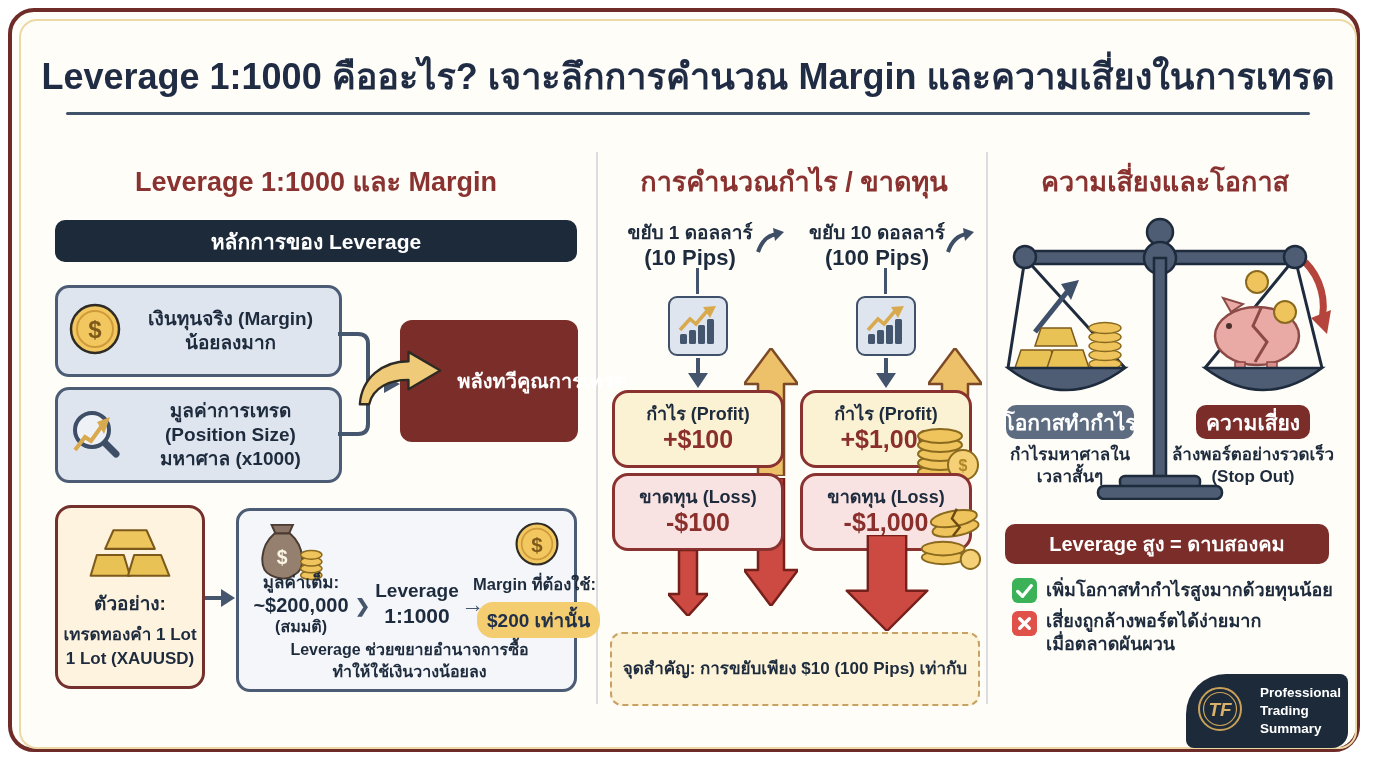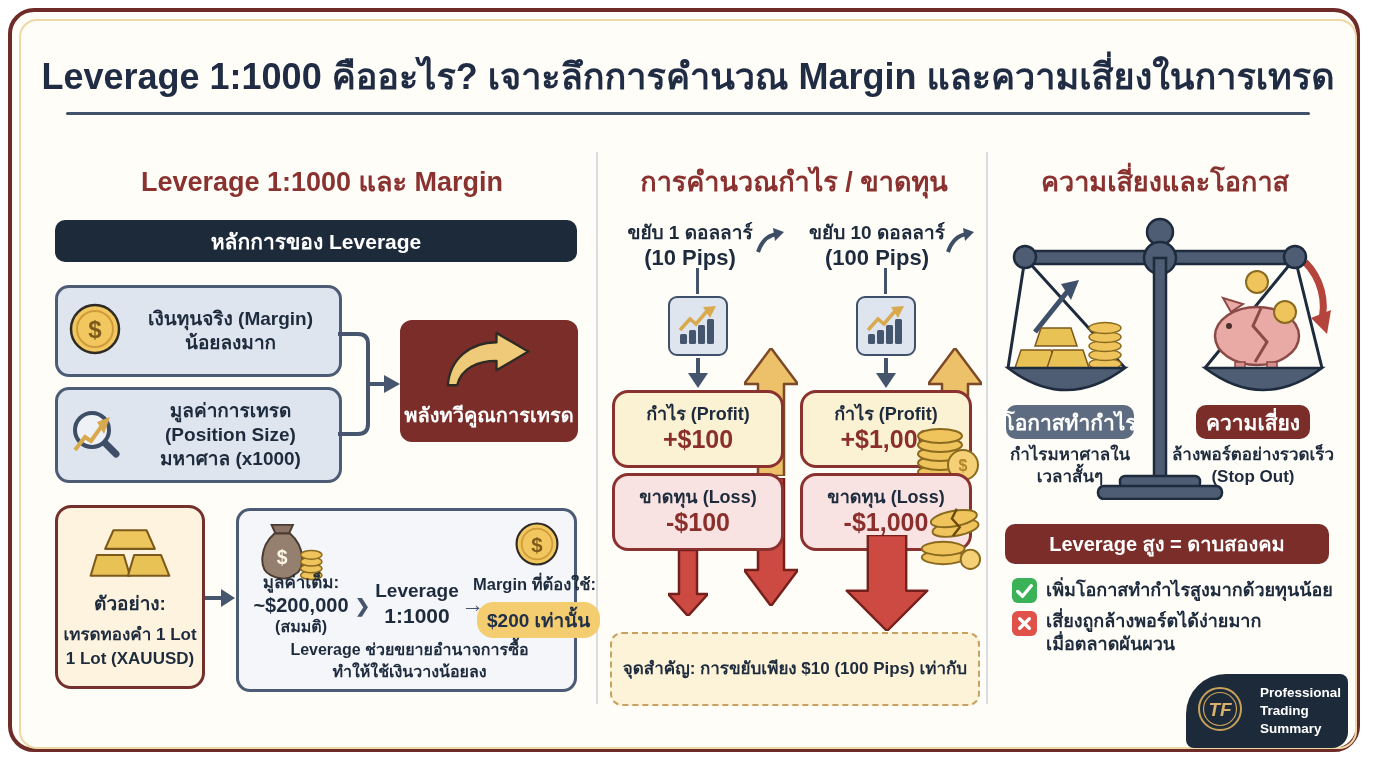--- a/index.html
+++ b/index.html
@@ -10,21 +10,21 @@
   .frame-inner{left:19px;top:19px;width:1338px;height:730px;border:2px solid #ecd9a6;border-radius:18px;box-sizing:border-box;}
   .title{left:0;top:48px;width:100%;text-align:center;font-size:36px;font-weight:bold;color:#1f2c44;white-space:nowrap;}
   .title-rule{left:66px;top:112px;width:1244px;height:3px;background:#41536b;border-radius:2px;}
   .col-header{font-size:27px;font-weight:bold;color:#8a3230;text-align:center;white-space:nowrap;}
   .divider{width:2px;background:#dcdce0;}
   .navy-bar{background:#1c2a3a;border-radius:10px;color:#fff;font-weight:bold;font-size:21px;
             display:flex;align-items:center;justify-content:center;}
   .info-box{background:#dee5ef;border:3px solid #4c5c74;border-radius:14px;box-sizing:border-box;
             display:flex;align-items:center;gap:10px;padding:8px 10px;}
   .info-text{flex:1;text-align:center;font-weight:bold;font-size:19px;line-height:1.25;color:#1d2b3d;}
-  .power-box{background:#7b2e29;border-radius:12px;display:flex;flex-direction:column;align-items:center;justify-content:center;gap:6px;}
+  .power-box{background:#7b2e29;border-radius:12px;display:flex;align-items:center;justify-content:center;gap:6px;}
   .power-label{color:#fff;font-weight:bold;font-size:20px;white-space:nowrap;}
   .example-box{background:#fdf3df;border:3px solid #74302c;border-radius:16px;box-sizing:border-box;
                display:flex;flex-direction:column;align-items:center;padding-top:16px;gap:2px;}
   .calc-box{background:#f4f6fa;border:3px solid #4c5c74;border-radius:14px;box-sizing:border-box;}
   .pill{display:inline-block;background:#f4cd70;border-radius:16px;padding:3px 10px;font-weight:bold;font-size:19px;color:#213049;white-space:nowrap;}
   .scen-label1{font-weight:bold;font-size:19px;color:#1d2b3d;white-space:nowrap;}
   .scen-label2{font-weight:bold;font-size:22px;color:#1d2b3d;}
   .chart-tile{width:60px;height:60px;background:#dfe5ee;border:2.5px solid #3f506a;border-radius:9px;box-sizing:border-box;
               display:flex;align-items:center;justify-content:center;}
   .pl-box{border:3px solid #8a3230;border-radius:16px;box-sizing:border-box;display:flex;flex-direction:column;
@@ -53,21 +53,21 @@
 <div class="canvas">
   <div class="abs frame-outer"></div>
   <div class="abs frame-inner"></div>
 
   <div class="abs title">Leverage 1:1000 คืออะไร? เจาะลึกการคำนวณ Margin และความเสี่ยงในการเทรด</div>
   <div class="abs title-rule"></div>
 
   <div class="abs divider" style="left:596px;top:152px;height:552px;"></div>
   <div class="abs divider" style="left:986px;top:152px;height:552px;"></div>
 
-  <div class="abs col-header" style="left:72px;top:160px;width:500px;">Leverage 1:1000 และ Margin</div>
+  <div class="abs col-header" style="left:66px;top:160px;width:500px;">Leverage 1:1000 และ Margin</div>
 
   <div class="abs navy-bar" style="left:55px;top:220px;width:522px;height:42px;">
     <span>หลักการของ Leverage</span>
   </div>
 
   <div class="abs info-box" style="left:55px;top:285px;width:287px;height:92px;">
     <span>
       <svg width="54" height="54" viewBox="0 0 54 54">
         <circle cx="27" cy="27" r="24" fill="#f2c75f" stroke="#2e2a24" stroke-width="2.5"></circle>
         <circle cx="27" cy="27" r="18" fill="none" stroke="#cf9a3a" stroke-width="2"></circle>

